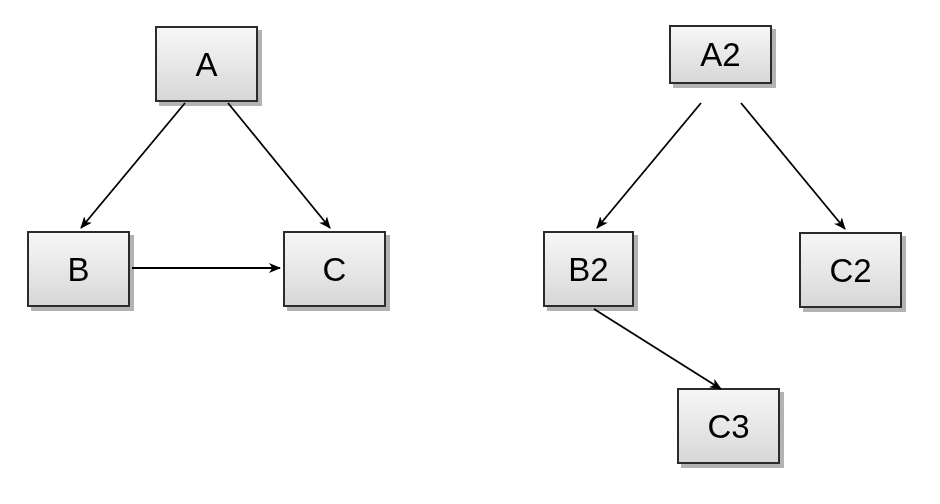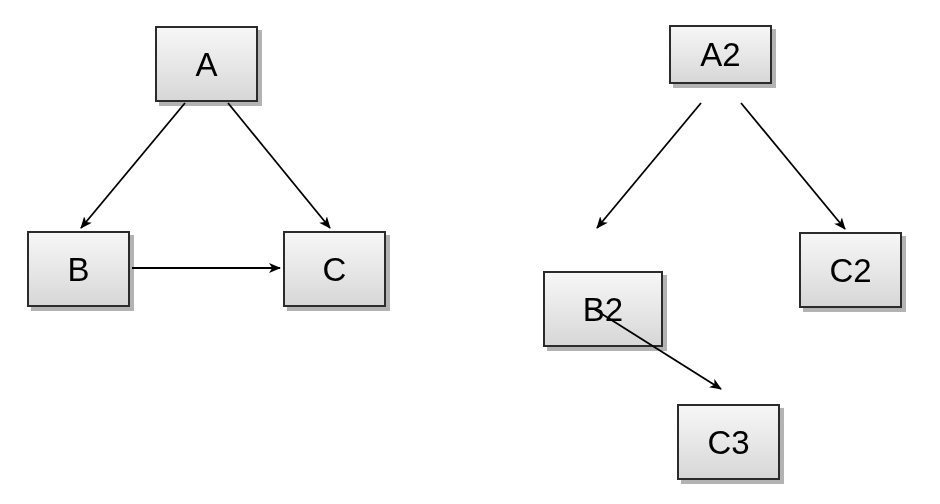--- a/index.html
+++ b/index.html
@@ -56,27 +56,27 @@
       </div>
       <div class="node" style="left: 27px; top: 231px; width: 103px; height: 76px;">
         <span class="node-label">B</span>
       </div>
       <div class="node" style="left: 283px; top: 231px; width: 103px; height: 76px;">
         <span class="node-label">C</span>
       </div>
       <div class="node" style="left: 669px; top: 25px; width: 103px; height: 59px;">
         <span class="node-label">A2</span>
       </div>
-      <div class="node" style="left: 543px; top: 231px; width: 120px; height: 76px; margin-top: 40px;">
+      <div class="node" style="left: 543px; top: 231px; width: 91px; height: 76px;">
         <span class="node-label">B2</span>
       </div>
       <div class="node" style="left: 799px; top: 232px; width: 103px; height: 76px;">
         <span class="node-label">C2</span>
       </div>
-      <div class="node" style="left: 677px; top: 404px; width: 103px; height: 76px;">
+      <div class="node" style="left: 677px; top: 388px; width: 103px; height: 76px;">
         <span class="node-label">C3</span>
       </div>
     </div>
   <svg id="edge-layer" width="940" height="504" viewBox="0 0 940 504" xmlns="http://www.w3.org/2000/svg">
     <defs>
       <marker id="arrowhead" markerUnits="userSpaceOnUse" markerWidth="14" markerHeight="12" refX="11" refY="5" orient="auto">
         <path d="M0,0 L12,5 L0,10 L3.2,5 Z" fill="#000000"></path>
       </marker>
     </defs>
     <g id="edges">

